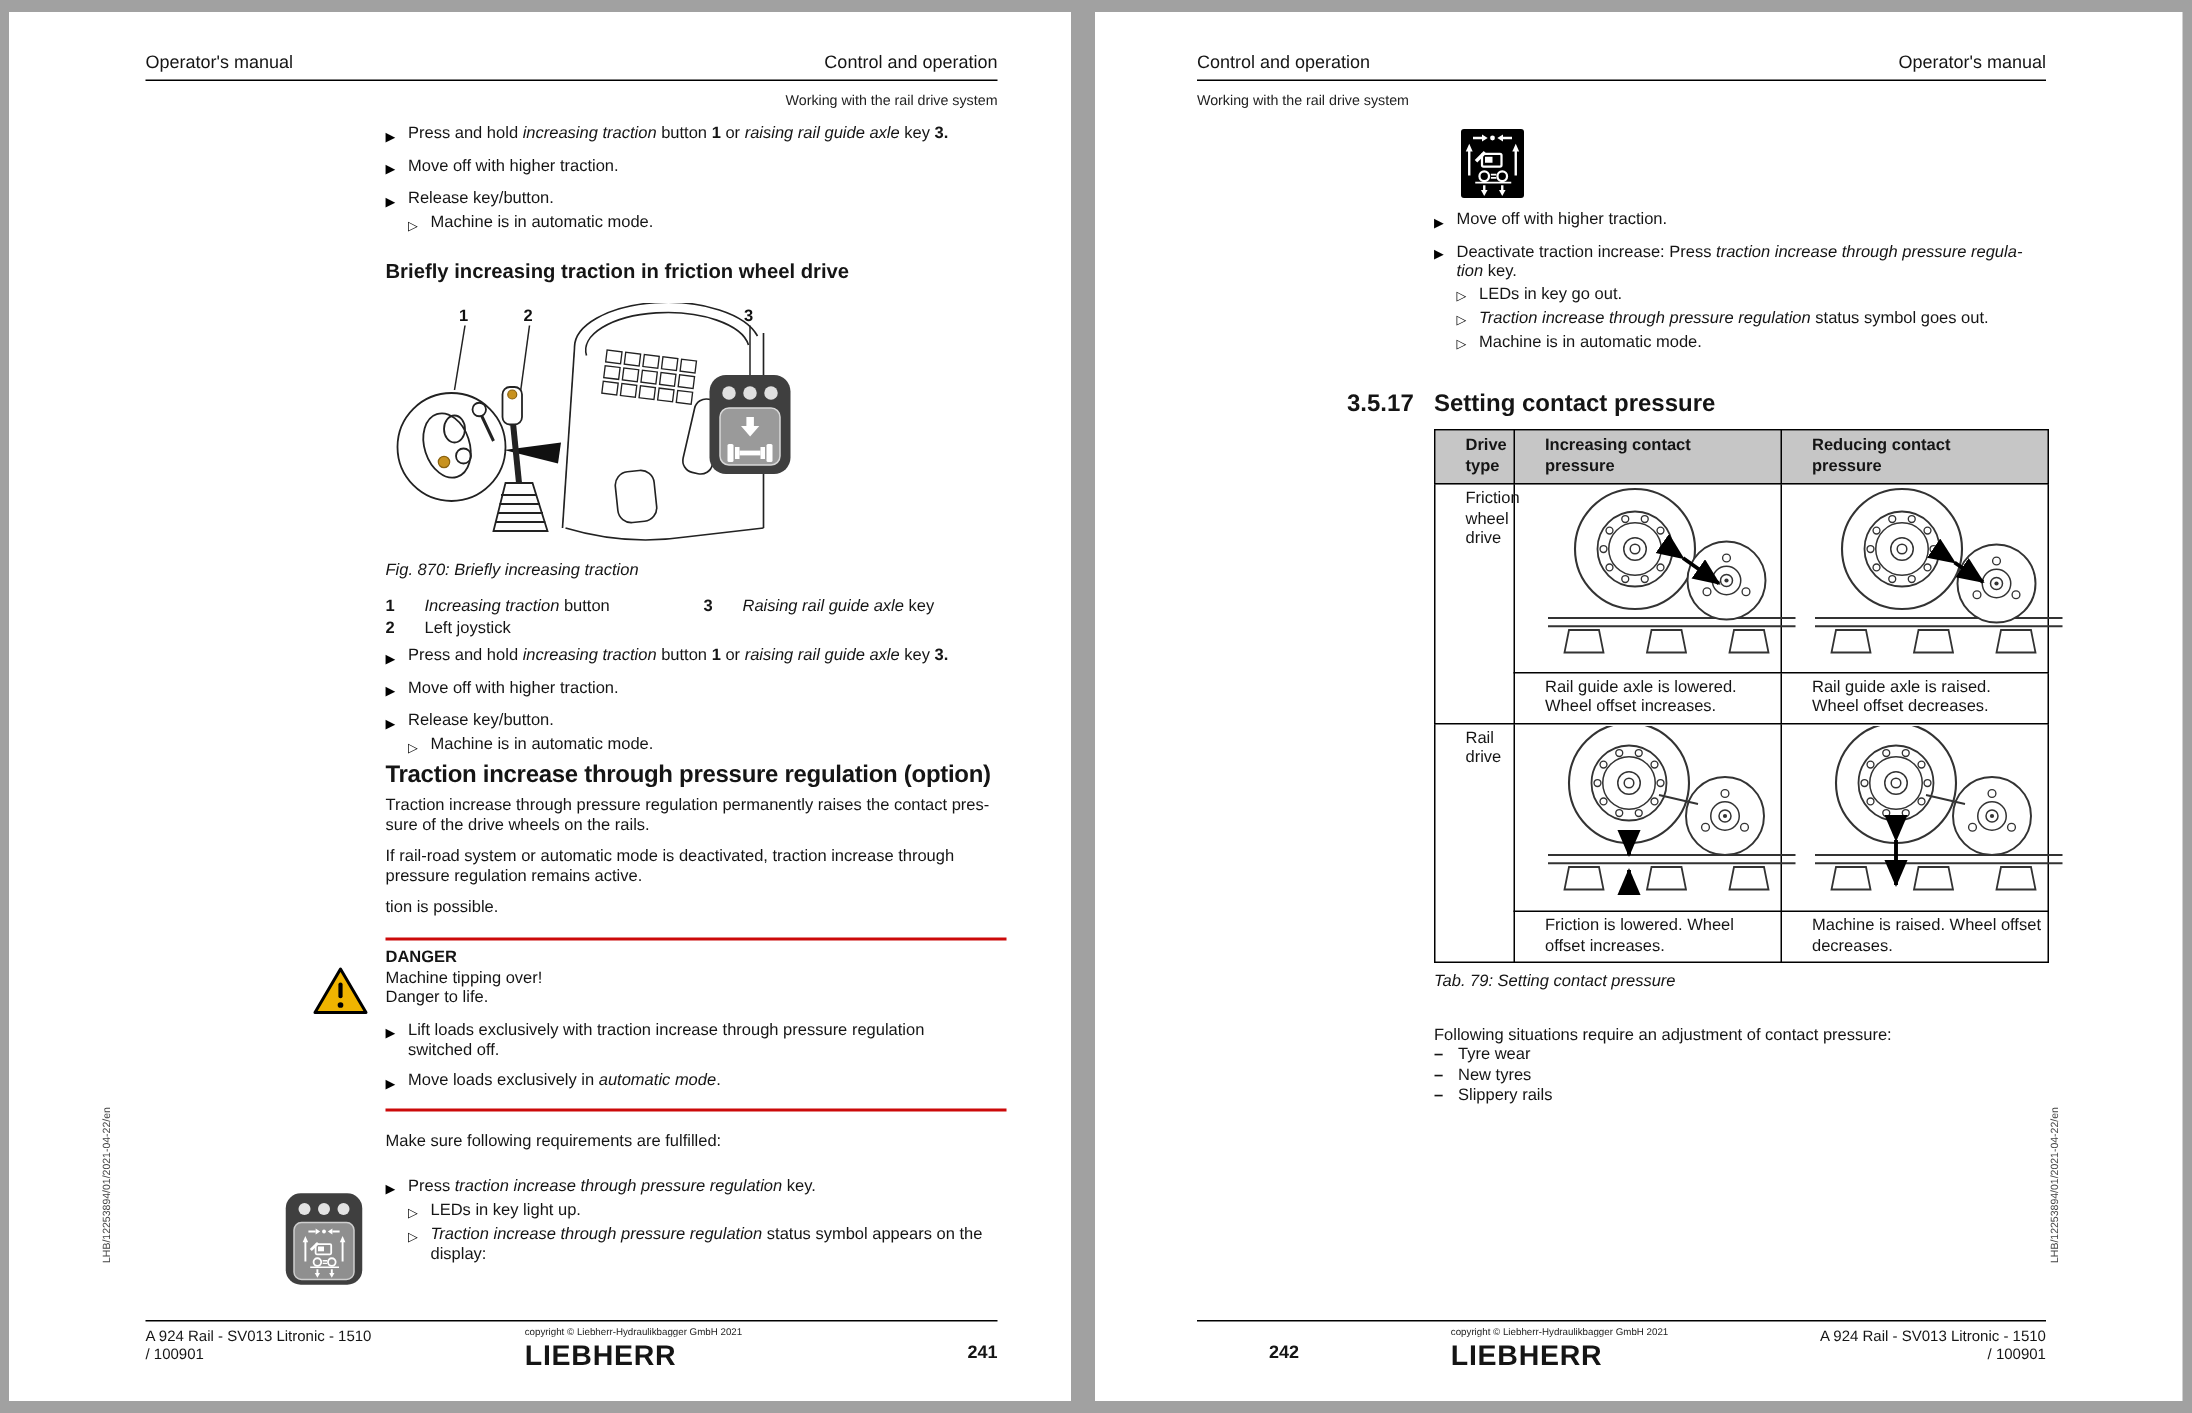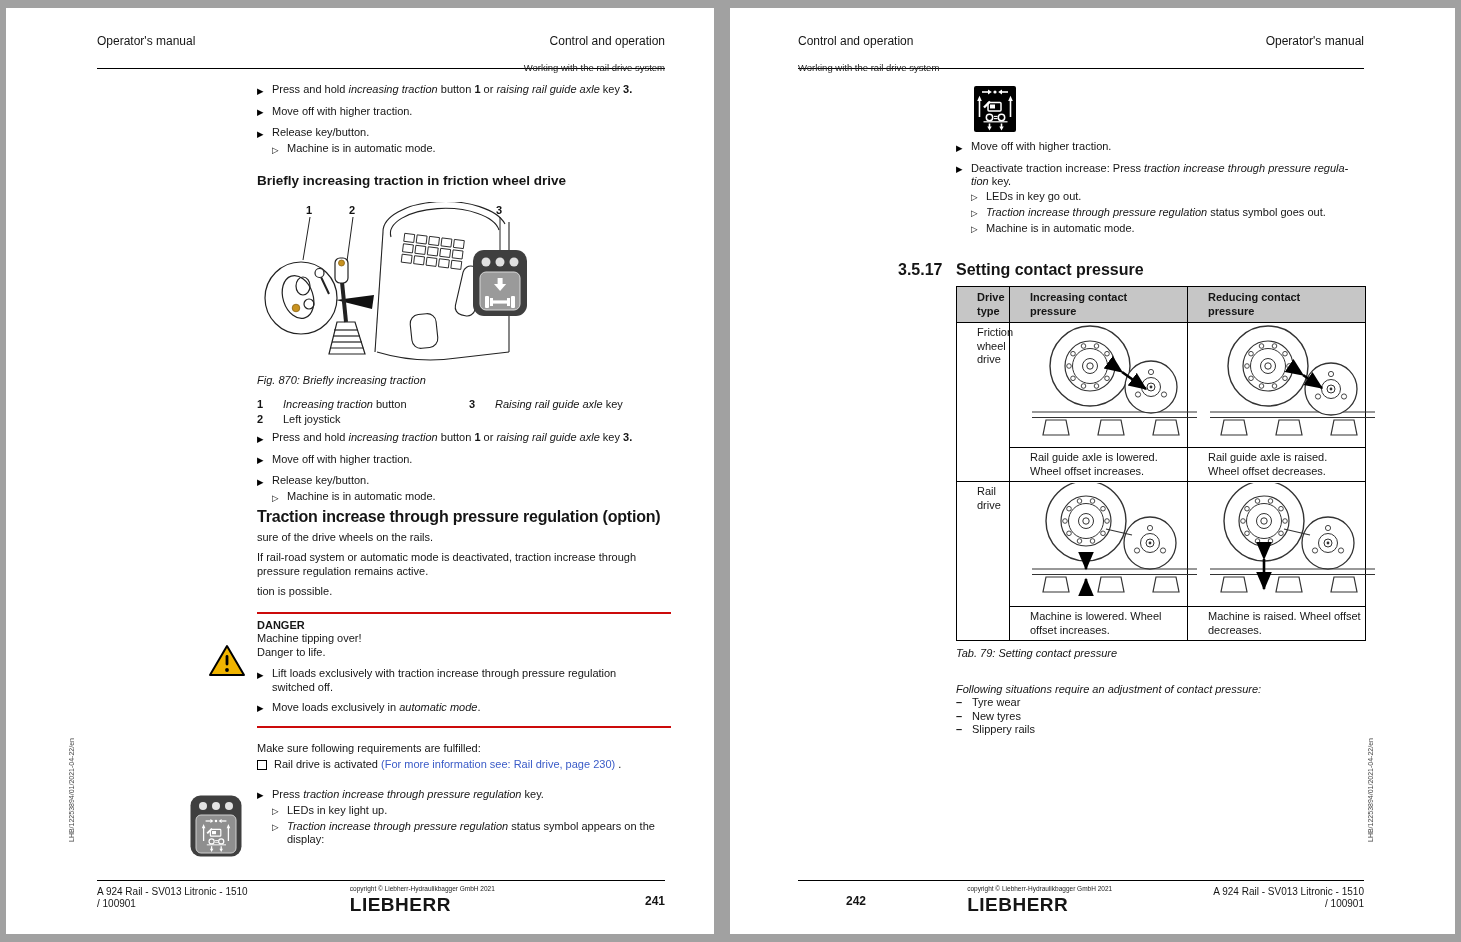--- a/index.html
+++ b/index.html
@@ -6,21 +6,21 @@
   body{
     width:1461px;height:942px;position:relative;overflow:hidden;
     background:#a1a1a1;
     font-family:"Liberation Sans", sans-serif;color:#151515;
   }
   .page{position:absolute;top:8px;height:926px;background:#fff;overflow:hidden;}
   #pageL{left:6px;width:708px;}
   #pageR{left:730px;width:725px;}
 
   .hdr{position:absolute;top:26px;display:flex;justify-content:space-between;
-       font-size:12px;padding-bottom:20px;border-bottom:1.5px solid #000;}
+       font-size:12px;padding-bottom:5px;border-bottom:1.5px solid #000;}
   #pageL .hdr{left:91px;width:568px;}
   #pageR .hdr{left:68px;width:566px;}
   .subhdr{position:absolute;top:54px;font-size:9.5px;color:#222;}
   #pageL .subhdr{right:49px;}
   #pageR .subhdr{left:68px;}
 
   .content{position:absolute;font-size:11px;line-height:13.5px;}
   #pageL .content{left:251px;top:72px;width:414px;}
   #pageR .content{left:226px;top:130px;width:414px;}
 
@@ -300,20 +300,21 @@
       <span>Release key/button.</span>
     </div>
     <div class="result">
       <span class="mk">▷</span>
       <span>Machine is in automatic mode.</span>
     </div>
 
     <div class="h-big">Traction increase through pressure regulation (option)</div>
 
     <div class="para">
+      <div class="nw">Traction increase through pressure regulation permanently raises the contact pres-</div>
         <div class="nw">sure of the drive wheels on the rails.</div>
     </div>
     <div class="para">
       <div class="nw">If rail-road system or automatic mode is deactivated, traction increase through</div>
         <div class="nw">pressure regulation remains active.</div>
     </div>
     <div class="para">
         <div class="nw">tion is possible.</div>
     </div>
 
@@ -328,24 +329,20 @@
             <span style="display:block;">switched off.</span>
           </span>
       </div>
       <div class="bullet">
         <span class="mk">▶</span>
         <span><span>Move loads exclusively in </span><i>automatic mode</i><span>.</span></span>
       </div>
     </div>
 
     <div style="margin-top:14px;">Make sure following requirements are fulfilled:</div>
-    <div class="reqline">
-      <span class="cbx"></span>
-      <span class="nw"><span>Rail drive is activated </span><span class="link">(For more information see: Rail drive, page 230)</span><span> .</span></span>
-    </div>
 
     <div class="bullet" style="margin-top:16px;">
       <span class="mk">▶</span>
       <span><span>Press </span><i>traction increase through pressure regulation</i><span> key.</span></span>
     </div>
     <div class="result">
       <span class="mk">▷</span>
       <span>LEDs in key light up.</span>
     </div>
     <div class="result">
@@ -467,29 +464,29 @@
           <svg width="170" height="118" viewBox="0 0 170 118">
             <use href="#g-track" transform="translate(2,86)"></use>
             <use href="#g-tyre" transform="translate(56,38)"></use>
             <use href="#g-railwheel" transform="translate(120,60)"></use>
             <line x1="76" y1="46" x2="102" y2="52" stroke="#333" stroke-width="1.2"></line>
             <line x1="56" y1="76" x2="56" y2="106" stroke="#000" stroke-width="2.6" marker-start="url(#ah)" marker-end="url(#ah)"></line>
           </svg>
         </td>
       </tr>
       <tr>
-        <td class="cap">Machine is lowered. Wheel offset increases.</td>
+        <td class="cap">Friction is lowered. Wheel offset increases.</td>
         <td class="cap">Machine is raised. Wheel offset decreases.</td>
       </tr>
     </tbody>
       </table>
 
     <div class="caption">Tab. 79: Setting contact pressure</div>
 
-    <div style="margin-top:22px;font-style:italic;">Following situations require an adjustment of contact pressure:</div>
+    <div style="margin-top:22px;">Following situations require an adjustment of contact pressure:</div>
     <div class="dashline">
       <span class="mk">–</span>
       <span>Tyre wear</span>
     </div>
     <div class="dashline">
       <span class="mk">–</span>
       <span>New tyres</span>
     </div>
     <div class="dashline">
       <span class="mk">–</span>

